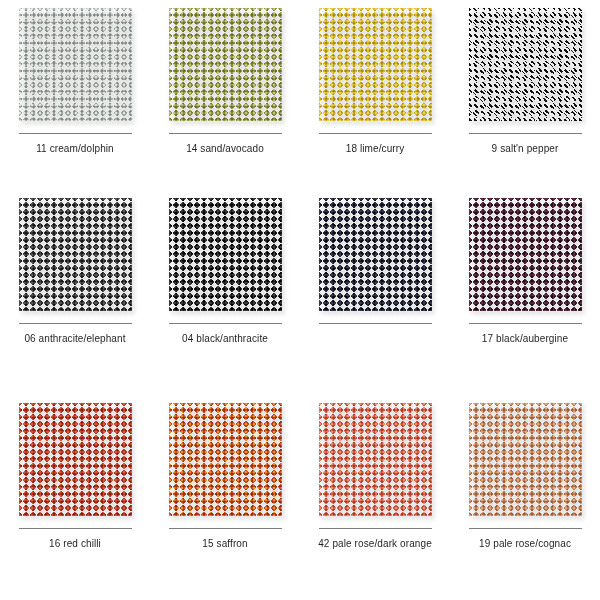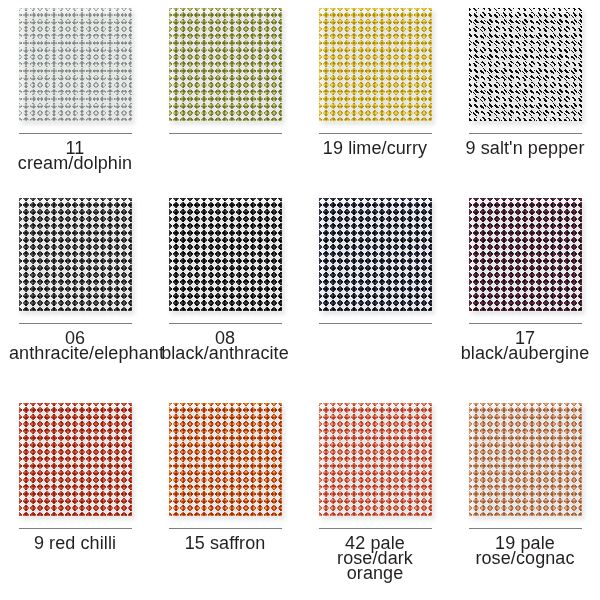--- a/index.html
+++ b/index.html
@@ -55,21 +55,21 @@
     width:100%;height:100%;
   }
   .rule{
     width:113px;
     height:1px;
     background:#7d7d7d;
     margin-top:12px;
     margin-bottom:7px;
   }
   .label{
-    font-size:18px;
+    font-size:10px;
     line-height:15px;
     color:#231f20;
     text-align:center;
     letter-spacing:0.1px;
     max-width:132px;
     font-weight:400;
   }
 </style>
 </head>
 <body>
@@ -88,31 +88,32 @@
     </div>
     <div class="swatch-cell">
       <div class="swatch-wrap">
         <div class="swatch">
           <div class="swatch-inner">
             <div class="fabric" style="background-color: rgb(141, 148, 64); background-image: radial-gradient(circle at 25% 25%, rgb(194, 194, 122) 0px, rgb(194, 194, 122) 0.9px, transparent 1.2px), radial-gradient(circle at 75% 75%, rgb(194, 194, 122) 0px, rgb(194, 194, 122) 0.8px, transparent 1.1px), radial-gradient(circle at 75% 25%, rgb(106, 112, 48) 0px, rgb(106, 112, 48) 0.9px, transparent 1.2px), radial-gradient(circle at 25% 75%, rgb(106, 112, 48) 0px, rgb(106, 112, 48) 0.8px, transparent 1.1px), repeating-linear-gradient(0deg, rgba(0, 0, 0, 0.13) 0px, rgba(0, 0, 0, 0.13) 1px, transparent 1px, transparent 3px), repeating-linear-gradient(90deg, rgba(255, 255, 255, 0.13) 0px, rgba(255, 255, 255, 0.13) 1px, transparent 1px, transparent 3px); background-size: 4px 4px, 4px 4px, 4px 4px, 4px 4px, 3px 3px, 3px 3px; background-position: 0px 0px, 2px 2px, 0px 2px, 2px 0px, 0px 0px, 0px 0px;"></div>
           </div>
         </div>
       </div>
       <div class="rule"></div>
+      <div class="label">14 sand/avocado</div>
     </div>
     <div class="swatch-cell">
       <div class="swatch-wrap">
         <div class="swatch">
           <div class="swatch-inner">
             <div class="fabric" style="background-color: rgb(211, 181, 33); background-image: radial-gradient(circle at 25% 25%, rgb(231, 209, 94) 0px, rgb(231, 209, 94) 0.9px, transparent 1.2px), radial-gradient(circle at 75% 75%, rgb(231, 209, 94) 0px, rgb(231, 209, 94) 0.8px, transparent 1.1px), radial-gradient(circle at 75% 25%, rgb(169, 140, 21) 0px, rgb(169, 140, 21) 0.9px, transparent 1.2px), radial-gradient(circle at 25% 75%, rgb(169, 140, 21) 0px, rgb(169, 140, 21) 0.8px, transparent 1.1px), repeating-linear-gradient(0deg, rgba(0, 0, 0, 0.13) 0px, rgba(0, 0, 0, 0.13) 1px, transparent 1px, transparent 3px), repeating-linear-gradient(90deg, rgba(255, 255, 255, 0.13) 0px, rgba(255, 255, 255, 0.13) 1px, transparent 1px, transparent 3px); background-size: 4px 4px, 4px 4px, 4px 4px, 4px 4px, 3px 3px, 3px 3px; background-position: 0px 0px, 2px 2px, 0px 2px, 2px 0px, 0px 0px, 0px 0px;"></div>
           </div>
         </div>
       </div>
       <div class="rule"></div>
-      <div class="label">19 lime/curry</div>
+      <div class="label">18 lime/curry</div>
     </div>
     <div class="swatch-cell">
       <div class="swatch-wrap">
         <div class="swatch">
           <div class="swatch-inner">
             <div class="fabric" style="background-color: rgb(58, 58, 58); background-image: repeating-linear-gradient(45deg, rgb(242, 242, 242) 0px, rgb(242, 242, 242) 2px, rgb(16, 16, 16) 2px, rgb(16, 16, 16) 4px), repeating-linear-gradient(-45deg, rgba(255, 255, 255, 0.55) 0px, rgba(255, 255, 255, 0.55) 1px, rgba(0, 0, 0, 0.55) 1px, rgba(0, 0, 0, 0.55) 3px); background-size: 5px 5px, 4px 4px; background-blend-mode: normal, overlay;"></div>
           </div>
         </div>
       </div>
       <div class="rule"></div>
@@ -131,21 +132,21 @@
     </div>
     <div class="swatch-cell">
       <div class="swatch-wrap">
         <div class="swatch">
           <div class="swatch-inner">
             <div class="fabric" style="background-color: rgb(25, 25, 25); background-image: radial-gradient(circle at 25% 25%, rgb(58, 58, 58) 0px, rgb(58, 58, 58) 0.9px, transparent 1.2px), radial-gradient(circle at 75% 75%, rgb(58, 58, 58) 0px, rgb(58, 58, 58) 0.8px, transparent 1.1px), radial-gradient(circle at 75% 25%, rgb(6, 6, 6) 0px, rgb(6, 6, 6) 0.9px, transparent 1.2px), radial-gradient(circle at 25% 75%, rgb(6, 6, 6) 0px, rgb(6, 6, 6) 0.8px, transparent 1.1px), repeating-linear-gradient(0deg, rgba(0, 0, 0, 0.13) 0px, rgba(0, 0, 0, 0.13) 1px, transparent 1px, transparent 3px), repeating-linear-gradient(90deg, rgba(255, 255, 255, 0.13) 0px, rgba(255, 255, 255, 0.13) 1px, transparent 1px, transparent 3px); background-size: 4px 4px, 4px 4px, 4px 4px, 4px 4px, 3px 3px, 3px 3px; background-position: 0px 0px, 2px 2px, 0px 2px, 2px 0px, 0px 0px, 0px 0px;"></div>
           </div>
         </div>
       </div>
       <div class="rule"></div>
-      <div class="label">08 black/anthracite</div>
+      <div class="label">04 black/anthracite</div>
     </div>
     <div class="swatch-cell">
       <div class="swatch-wrap">
         <div class="swatch">
           <div class="swatch-inner">
             <div class="fabric" style="background-color: rgb(27, 30, 44); background-image: radial-gradient(circle at 25% 25%, rgb(51, 58, 82) 0px, rgb(51, 58, 82) 0.9px, transparent 1.2px), radial-gradient(circle at 75% 75%, rgb(51, 58, 82) 0px, rgb(51, 58, 82) 0.8px, transparent 1.1px), radial-gradient(circle at 75% 25%, rgb(10, 12, 20) 0px, rgb(10, 12, 20) 0.9px, transparent 1.2px), radial-gradient(circle at 25% 75%, rgb(10, 12, 20) 0px, rgb(10, 12, 20) 0.8px, transparent 1.1px), repeating-linear-gradient(0deg, rgba(0, 0, 0, 0.13) 0px, rgba(0, 0, 0, 0.13) 1px, transparent 1px, transparent 3px), repeating-linear-gradient(90deg, rgba(255, 255, 255, 0.13) 0px, rgba(255, 255, 255, 0.13) 1px, transparent 1px, transparent 3px); background-size: 4px 4px, 4px 4px, 4px 4px, 4px 4px, 3px 3px, 3px 3px; background-position: 0px 0px, 2px 2px, 0px 2px, 2px 0px, 0px 0px, 0px 0px;"></div>
           </div>
         </div>
       </div>
       <div class="rule"></div>
@@ -163,21 +164,21 @@
     </div>
     <div class="swatch-cell">
       <div class="swatch-wrap">
         <div class="swatch">
           <div class="swatch-inner">
             <div class="fabric" style="background-color: rgb(180, 50, 31); background-image: radial-gradient(circle at 25% 25%, rgb(212, 90, 60) 0px, rgb(212, 90, 60) 0.9px, transparent 1.2px), radial-gradient(circle at 75% 75%, rgb(212, 90, 60) 0px, rgb(212, 90, 60) 0.8px, transparent 1.1px), radial-gradient(circle at 75% 25%, rgb(138, 33, 19) 0px, rgb(138, 33, 19) 0.9px, transparent 1.2px), radial-gradient(circle at 25% 75%, rgb(138, 33, 19) 0px, rgb(138, 33, 19) 0.8px, transparent 1.1px), repeating-linear-gradient(0deg, rgba(0, 0, 0, 0.13) 0px, rgba(0, 0, 0, 0.13) 1px, transparent 1px, transparent 3px), repeating-linear-gradient(90deg, rgba(255, 255, 255, 0.13) 0px, rgba(255, 255, 255, 0.13) 1px, transparent 1px, transparent 3px); background-size: 4px 4px, 4px 4px, 4px 4px, 4px 4px, 3px 3px, 3px 3px; background-position: 0px 0px, 2px 2px, 0px 2px, 2px 0px, 0px 0px, 0px 0px;"></div>
           </div>
         </div>
       </div>
       <div class="rule"></div>
-      <div class="label">9 red chilli</div>
+      <div class="label">16 red chilli</div>
     </div>
     <div class="swatch-cell">
       <div class="swatch-wrap">
         <div class="swatch">
           <div class="swatch-inner">
             <div class="fabric" style="background-color: rgb(199, 70, 27); background-image: radial-gradient(circle at 25% 25%, rgb(232, 144, 42) 0px, rgb(232, 144, 42) 0.9px, transparent 1.2px), radial-gradient(circle at 75% 75%, rgb(232, 144, 42) 0px, rgb(232, 144, 42) 0.8px, transparent 1.1px), radial-gradient(circle at 75% 25%, rgb(149, 48, 15) 0px, rgb(149, 48, 15) 0.9px, transparent 1.2px), radial-gradient(circle at 25% 75%, rgb(149, 48, 15) 0px, rgb(149, 48, 15) 0.8px, transparent 1.1px), repeating-linear-gradient(0deg, rgba(0, 0, 0, 0.13) 0px, rgba(0, 0, 0, 0.13) 1px, transparent 1px, transparent 3px), repeating-linear-gradient(90deg, rgba(255, 255, 255, 0.13) 0px, rgba(255, 255, 255, 0.13) 1px, transparent 1px, transparent 3px); background-size: 4px 4px, 4px 4px, 4px 4px, 4px 4px, 3px 3px, 3px 3px; background-position: 0px 0px, 2px 2px, 0px 2px, 2px 0px, 0px 0px, 0px 0px;"></div>
           </div>
         </div>
       </div>
       <div class="rule"></div>

